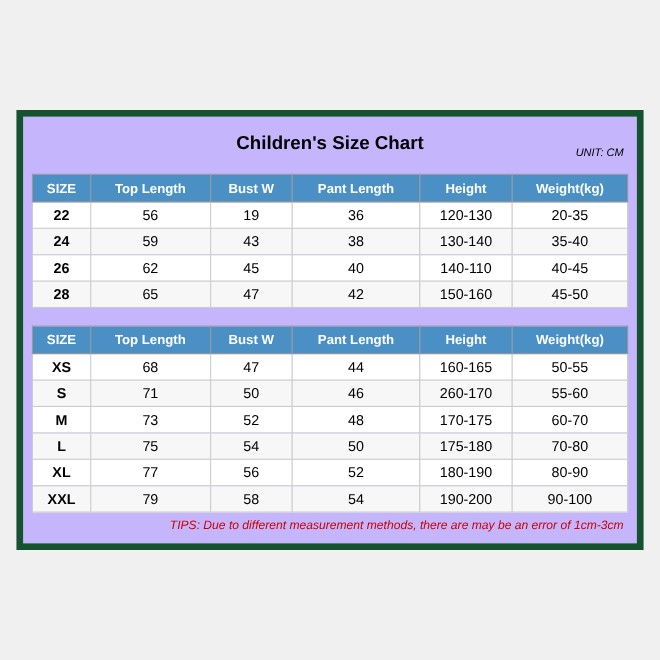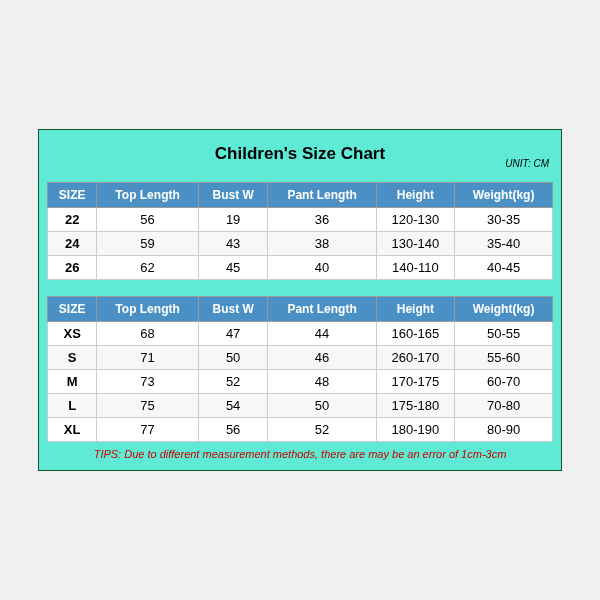--- a/index.html
+++ b/index.html
@@ -6,23 +6,23 @@
     body {
       background: #f0f0f0;
       display: flex;
       justify-content: center;
       align-items: center;
       width: 600px;
       height: 600px;
       font-family: Arial, sans-serif;
     }
     .chart-container {
-      background: #5eead4;
-      border: 1px solid #14532d;
-      width: 524px;
+      background: #c4b5fd;
+      border: 6px solid #14532d;
+      width: 570px;
       padding: 8px;
     }
     .section-header {
       text-align: center;
       font-size: 17px;
       font-weight: bold;
       padding: 6px 0 2px 0;
       position: relative;
     }
     .unit-label {
@@ -57,21 +57,21 @@
     tr:nth-child(even) td {
       background-color: #f7f7f7;
     }
     tr:nth-child(odd) td {
       background-color: #ffffff;
     }
     td:first-child {
       font-weight: bold;
     }
     .tips {
-      text-align: center;
+      text-align: right;
       color: #cc0000;
       font-size: 11px;
       padding: 6px 4px 2px 4px;
       font-style: italic;
     }
     .adult-section {
       margin-top: 6px;
     }
   </style>
 </head>
@@ -94,37 +94,45 @@
           <th>Weight(kg)</th>
         </tr>
     </thead>
     <tbody id="children-tbody">
         <tr>
           <td>22</td>
           <td>56</td>
           <td>19</td>
           <td>36</td>
           <td>120-130</td>
-          <td>30-35</td>
+          <td>20-35</td>
         </tr>
         <tr>
           <td>24</td>
           <td>59</td>
           <td>43</td>
           <td>38</td>
           <td>130-140</td>
           <td>35-40</td>
         </tr>
         <tr>
           <td>26</td>
           <td>62</td>
           <td>45</td>
           <td>40</td>
           <td>140-110</td>
           <td>40-45</td>
+        </tr>
+        <tr>
+          <td>28</td>
+          <td>65</td>
+          <td>47</td>
+          <td>42</td>
+          <td>150-160</td>
+          <td>45-50</td>
         </tr>
       </tbody>
   </table>
 
   <div class="adult-section">
     <table>
       <thead>
         <tr>
         <th>SIZE</th>
             <th>Top Length</th>
@@ -168,18 +176,26 @@
             <td>70-80</td>
           </tr>
           <tr>
             <td>XL</td>
             <td>77</td>
             <td>56</td>
             <td>52</td>
             <td>180-190</td>
             <td>80-90</td>
           </tr>
+          <tr>
+            <td>XXL</td>
+            <td>79</td>
+            <td>58</td>
+            <td>54</td>
+            <td>190-200</td>
+            <td>90-100</td>
+          </tr>
         </tbody>
     </table>
   </div>
 
   <div class="tips">TIPS: Due to different measurement methods, there are may be an error of 1cm-3cm</div>
 </div>
 
 </body></html>

